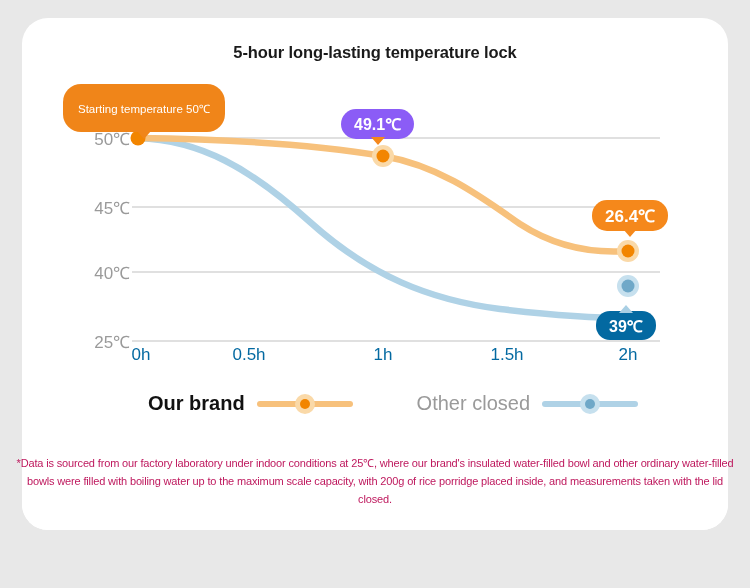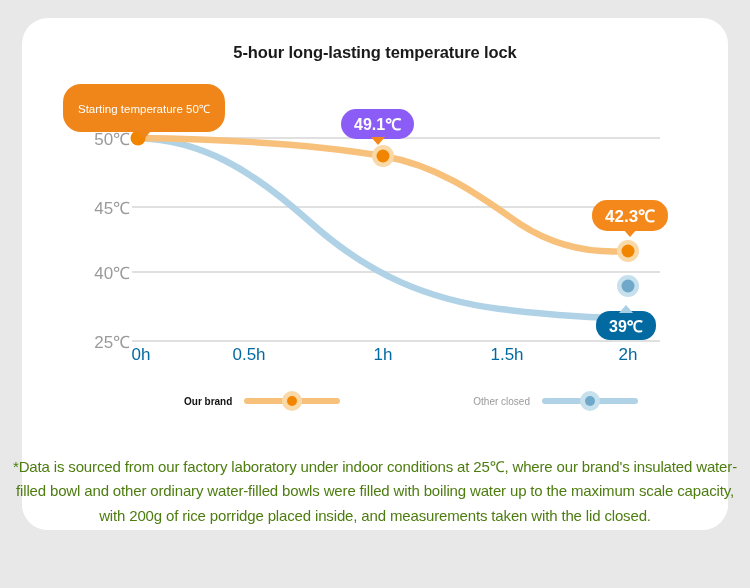--- a/index.html
+++ b/index.html
@@ -158,24 +158,23 @@
     top: 392px;
     width: 490px;
     display: flex;
     align-items: center;
   }
   .legend-item {
     display: flex;
     align-items: center;
   }
   .legend-label {
-    font-size: 10px;
+    font-size: 20px;
     margin-right: 12px;
     white-space: nowrap;
-    margin-left: 36px;
   }
   .legend-label.ours { color: #111111; font-weight: bold; }
   .legend-label.other { color: #9a9a9a; }
   .legend-swatch {
     position: relative;
     width: 96px;
     height: 18px;
     display: flex;
     align-items: center;
   }
@@ -207,23 +206,23 @@
     border-radius: 50%;
   }
   #legend-gap { width: 118px; }
   
   #footnote {
     position: absolute;
     left: 10px;
     top: 455px;
     width: 730px;
     text-align: center;
-    font-size: 15px;
+    font-size: 11px;
     line-height: 1.62;
-    color: #4d7c0f;
+    color: #be185d;
     letter-spacing: -0.15px;
   }
 </style>
 </head>
 <body>
 
 <div id="card"></div>
 
 <div id="chart-title">5-hour long-lasting temperature lock</div>
 
@@ -270,21 +269,21 @@
   <div class="xtick" style="left:249px">0.5h</div>
   <div class="xtick" style="left:383px">1h</div>
   <div class="xtick" style="left:507px">1.5h</div>
   <div class="xtick" style="left:628px">2h</div>
 </div>
 
 <div class="badge badge-arrow-down" id="badge-start">Starting temperature 50℃</div>
 
 <div class="badge badge-arrow-down" id="badge-49">49.1℃</div>
 
-<div class="badge badge-arrow-down" id="badge-42">42.3℃</div>
+<div class="badge badge-arrow-down" id="badge-42">26.4℃</div>
 
 <div class="badge badge-arrow-up" id="badge-39">39℃</div>
 
 <div id="legend">
   <div class="legend-item">
     <span class="legend-label ours">Our brand</span>
     <span class="legend-swatch">
       <span class="legend-line" style="background:#F7C17C"></span>
       <span class="legend-dot" style="background:#FAD9A8">
           <i style="background:#F28500"></i>

